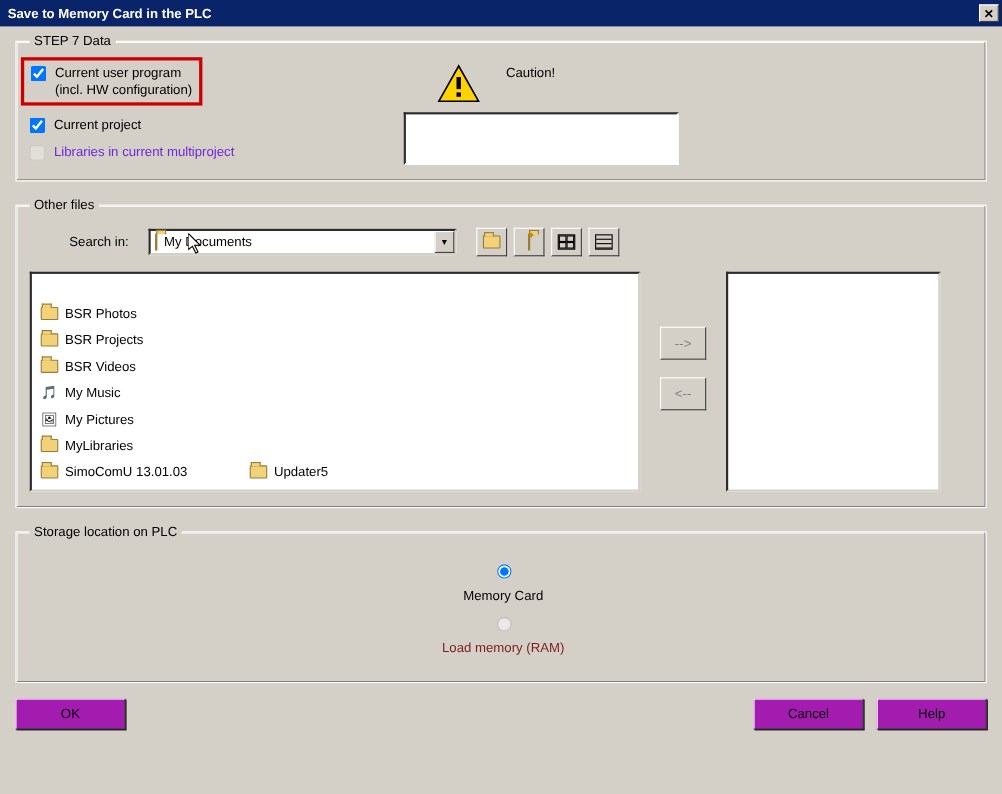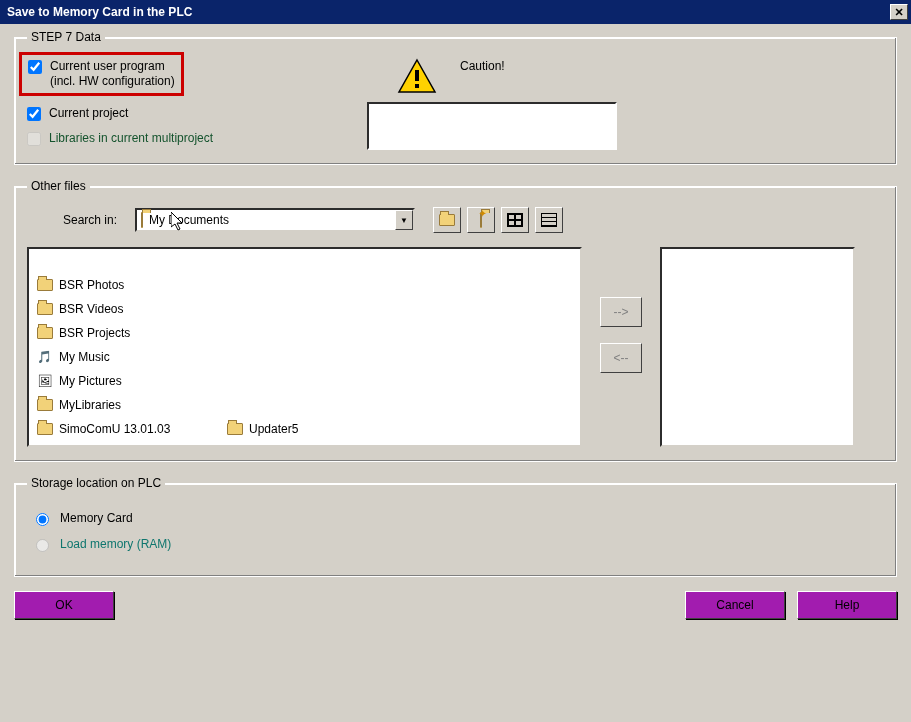--- a/index.html
+++ b/index.html
@@ -62,21 +62,21 @@
   .chk {
     display: flex;
     align-items: flex-start;
     gap: 8px;
     margin-bottom: 10px;
   }
   .chk input[type=checkbox] {
     width: 14px; height: 14px; margin: 1px 0 0 0;
   }
   .chk label { line-height: 15px; }
-  .chk.disabled label { color: #14532d; }
+  .chk.disabled label { color: #6d28d9; }
   .chk.disabled input { opacity: .6; }
   .highlight-red {
     border: 3px solid #cc0000;
     padding: 4px 6px;
     margin-left: -8px;
     margin-top: -6px;
     display: inline-block;
   }
   .warn-icon {
     width: 40px; height: 36px;
@@ -183,22 +183,23 @@
   .right-pane {
     width: 195px; height: 200px;
     background: #fff;
     border: 2px inset #d4d0c8;
     border-top-color: #808080;
     border-left-color: #808080;
   }
   .radio-row {
     display: flex; align-items: center; gap: 8px;
     margin: 6px 0 10px 4px;
-  }
-  .radio-row.disabled label { color: #0f766e; }
+    flex-direction: column;
+  }
+  .radio-row.disabled label { color: #7f1d1d; }
   .button-row {
     display: flex;
     gap: 12px;
     margin-top: 6px;
   }
   .btn {
     width: 100px; height: 28px;
     background: #a21caf;
     border: 1px solid #fff;
     border-right-color: #404040;
@@ -308,25 +309,25 @@
       </div>
 
       <div class="file-pane-row">
         <div class="file-pane">
           <div class="file-item">
               <span class="folder-ic"></span>
               <span>BSR Photos</span>
             </div>
           <div class="file-item">
               <span class="folder-ic"></span>
+              <span>BSR Projects</span>
+            </div>
+          <div class="file-item">
+              <span class="folder-ic"></span>
               <span>BSR Videos</span>
-            </div>
-          <div class="file-item">
-              <span class="folder-ic"></span>
-              <span>BSR Projects</span>
             </div>
           <div class="file-item">
               <span style="width:16px;text-align:center">🎵</span>
               <span>My Music</span>
             </div>
           <div class="file-item">
               <span style="width:16px;text-align:center">🖼</span>
               <span>My Pictures</span>
             </div>
           <div class="file-item">

